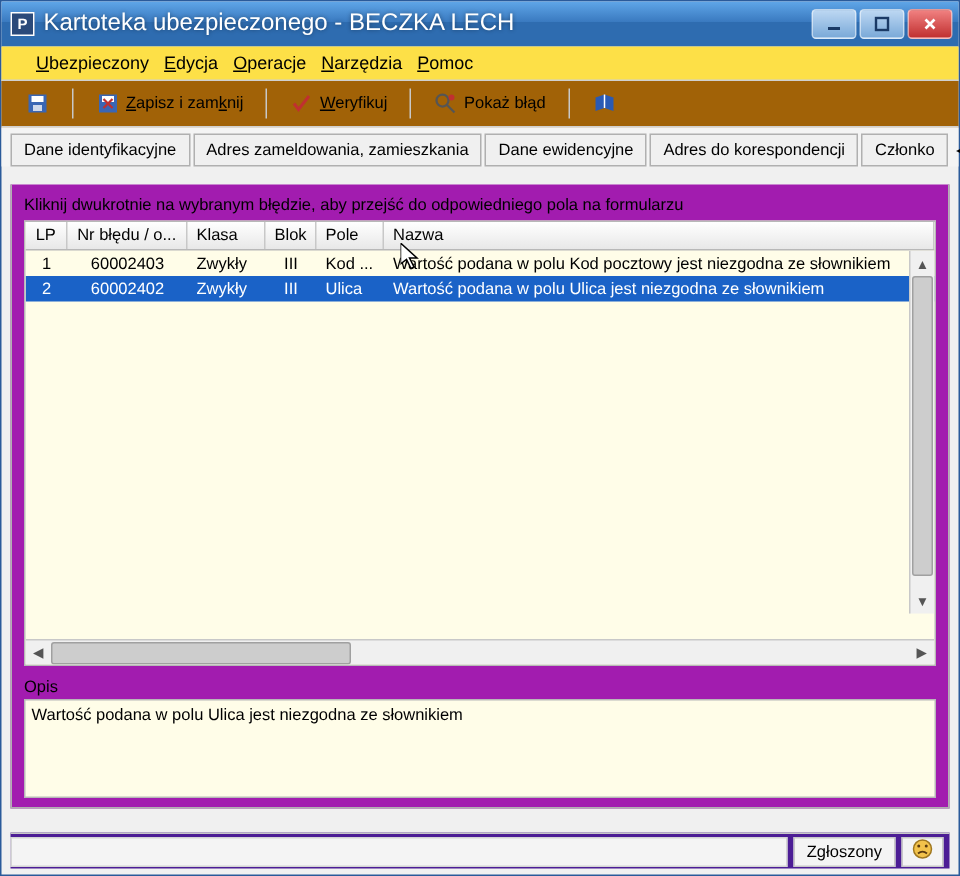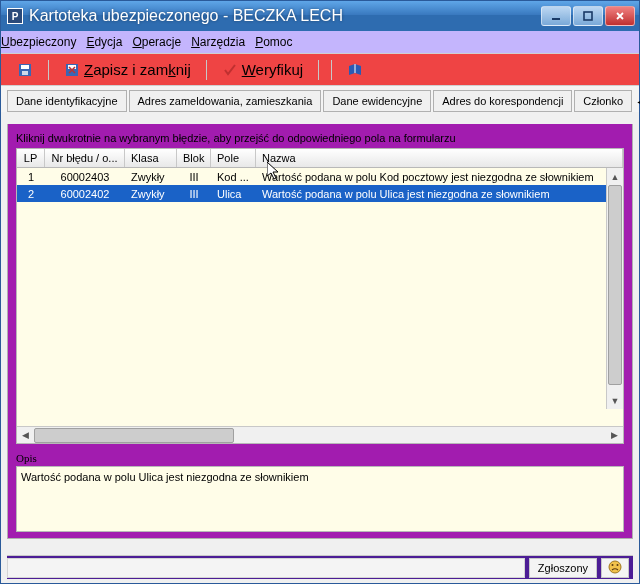--- a/index.html
+++ b/index.html
@@ -5,24 +5,24 @@
   * { box-sizing: border-box; }
   html, body { margin: 0; padding: 0; font-family: "Segoe UI", Tahoma, sans-serif; font-size: 11px; background: #fff; }
   .window { width: 640px; height: 584px; border: 1px solid #2a5a9a; background: #f0f0f0; position: relative; display: flex; flex-direction: column; }
   .titlebar { height: 30px; background: linear-gradient(to bottom, #5fa6e8 0%, #3a7ac0 45%, #2e6cb0 46%, #2e6cb0 100%); display: flex; align-items: center; color: #fff; }
   .titlebar .t-icon { width: 16px; height: 16px; margin: 0 6px; background: #2b4a7a; border:1px solid #fff; display:flex;align-items:center;justify-content:center;color:#fff;font-weight:bold;font-size:10px; }
   .titlebar .title { flex: 1; font-size: 16px; text-shadow: 0 0 3px rgba(0,0,0,.4); }
   .winbtns { display: flex; gap: 2px; margin-right: 4px; }
   .winbtn { width: 30px; height: 20px; border: 1px solid rgba(255,255,255,.5); border-radius: 3px; display: flex; align-items:center; justify-content:center; background: linear-gradient(to bottom,#bcd7f2,#7aa9d8); color:#1a3a66; font-weight:bold; cursor:pointer; }
   .winbtn.close { background: linear-gradient(to bottom,#f08080,#c03030); color:#fff; }
   .winbtn svg{width:12px;height:12px;}
-  .menubar { background: #c4b5fd; border-bottom: 1px solid #d0d0d0; display:flex; padding: 4px 0; gap: 10px; font-size:12px; }
+  .menubar { background: #fde047; border-bottom: 1px solid #d0d0d0; display:flex; padding: 4px 23px; gap: 10px; font-size:12px; }
   .menubar span { cursor: default; }
   .menubar u { text-decoration: underline; }
-  .toolbar { background: #ef4444; border-bottom: 1px solid #d0d0d0; display:flex; align-items:center; padding: 3px 10px; gap:6px; font-size:15px; }
+  .toolbar { background: #a16207; border-bottom: 1px solid #d0d0d0; display:flex; align-items:center; padding: 3px 10px; gap:6px; font-size:11px; }
   .tbtn { display:flex; align-items:center; gap:4px; padding:3px 5px; border:1px solid transparent; cursor:pointer; }
   .ico{width:16px;height:16px;display:inline-flex;align-items:center;justify-content:center;}
   .sep{width:1px;height:20px;background:#c8c8c8;margin:0 3px;}
   .tabbar{display:flex;align-items:center;padding:4px 6px 0 6px;background:#f4f4f4;gap:2px;position:relative;}
   .tab{padding:4px 8px;border:1px solid #b0b0b0;border-bottom:1px solid #b0b0b0;background:#f0f0f0;font-size:11px;cursor:pointer;white-space:nowrap;}
   .tabnav{margin-left:auto;display:flex;gap:0;}
   .tabnav span{width:14px;height:16px;display:flex;align-items:center;justify-content:center;cursor:pointer;font-size:10px;}
   .content{flex:1;background:#a21caf;padding:6px 8px;display:flex;flex-direction:column;overflow:hidden;border:1px solid #b0b0b0;border-top:none;margin:12px 6px;}
   .hint{margin:2px 0 4px 0;}
   .tablewrap{flex:1;border:1px solid #b8b8b8;background:#fffde8;display:flex;flex-direction:column;overflow:hidden;position:relative;}
@@ -39,21 +39,21 @@
   .c4{width:45px;}
   .c5{flex:1;}
   .vscroll{position:absolute;right:0;top:0;bottom:17px;width:17px;background:#f0f0f0;border-left:1px solid #c8c8c8;}
   .vscroll .thumb{position:absolute;left:1px;right:1px;top:17px;height:200px;background:#cdcdcd;border:1px solid #a0a0a0;border-radius:2px;}
   .vscroll .arr{position:absolute;left:0;right:0;height:17px;display:flex;align-items:center;justify-content:center;font-size:9px;color:#555;}
   .vscroll .arr.top{top:0;} .vscroll .arr.bot{bottom:0;}
   .hscroll{height:17px;background:#f0f0f0;border-top:1px solid #c8c8c8;display:flex;align-items:center;}
   .hscroll .harr{width:17px;height:17px;display:flex;align-items:center;justify-content:center;font-size:9px;color:#555;}
   .hscroll .htrack{flex:1;height:15px;position:relative;}
   .hscroll .hthumb{position:absolute;left:0;width:35%;top:0;bottom:0;background:#cdcdcd;border:1px solid #a0a0a0;border-radius:2px;}
-  .opis-label{margin-top:8px;font-family:Liberation Serif, serif;}
+  .opis-label{margin-top:8px;}
   .opis{margin-top:2px;height:66px;border:1px solid #b8b8b8;background:#fffde8;padding:4px;overflow:hidden;}
   .statusbar{height:24px;background:#4c1d95;border-top:1px solid #c8c8c8;display:flex;align-items:center;margin:4px 6px 4px 6px;}
   .statusbar .spacer{flex:1;border:1px solid #d4d4d4;background:#f4f4f4;height:20px;margin-right:4px;}
   .statusbar .field{border:1px solid #c8c8c8;background:#f4f4f4;height:20px;padding:2px 8px;display:flex;align-items:center;margin-right:4px;}
   .cursor{position:absolute;left:266px;top:161px;pointer-events:none;}
 </style>
 </head>
 <body>
 
 <div class="window">
@@ -111,20 +111,30 @@
     <div class="sep"></div>
     <div class="tbtn">
         <span class="ico">
           <svg viewBox="0 0 16 16">
             <path d="M3 8 L6 12 L13 3" stroke="#c03030" stroke-width="2" fill="none"></path>
           </svg>
         </span>
         <span><u>W</u>eryfikuj</span>
       </div>
     <div class="sep"></div>
+    <div class="tbtn">
+        <span class="ico">
+          <svg viewBox="0 0 16 16">
+            <circle cx="6" cy="6" r="4" stroke="#555" stroke-width="1.5" fill="none"></circle>
+            <path d="M9 9 L14 14" stroke="#555" stroke-width="1.5"></path>
+            <circle cx="12" cy="4" r="2" fill="#c03030"></circle>
+          </svg>
+        </span>
+        <span>Pokaż błąd</span>
+      </div>
     <div class="sep"></div>
     <div class="tbtn">
         <span class="ico">
           <svg viewBox="0 0 16 16">
             <path d="M2 4 L8 2 L14 4 L14 13 L8 11 L2 13 Z" fill="#2a5ab4"></path>
             <line x1="8" y1="2" x2="8" y2="11" stroke="#fff"></line>
           </svg>
         </span>
       </div>
   </div>

